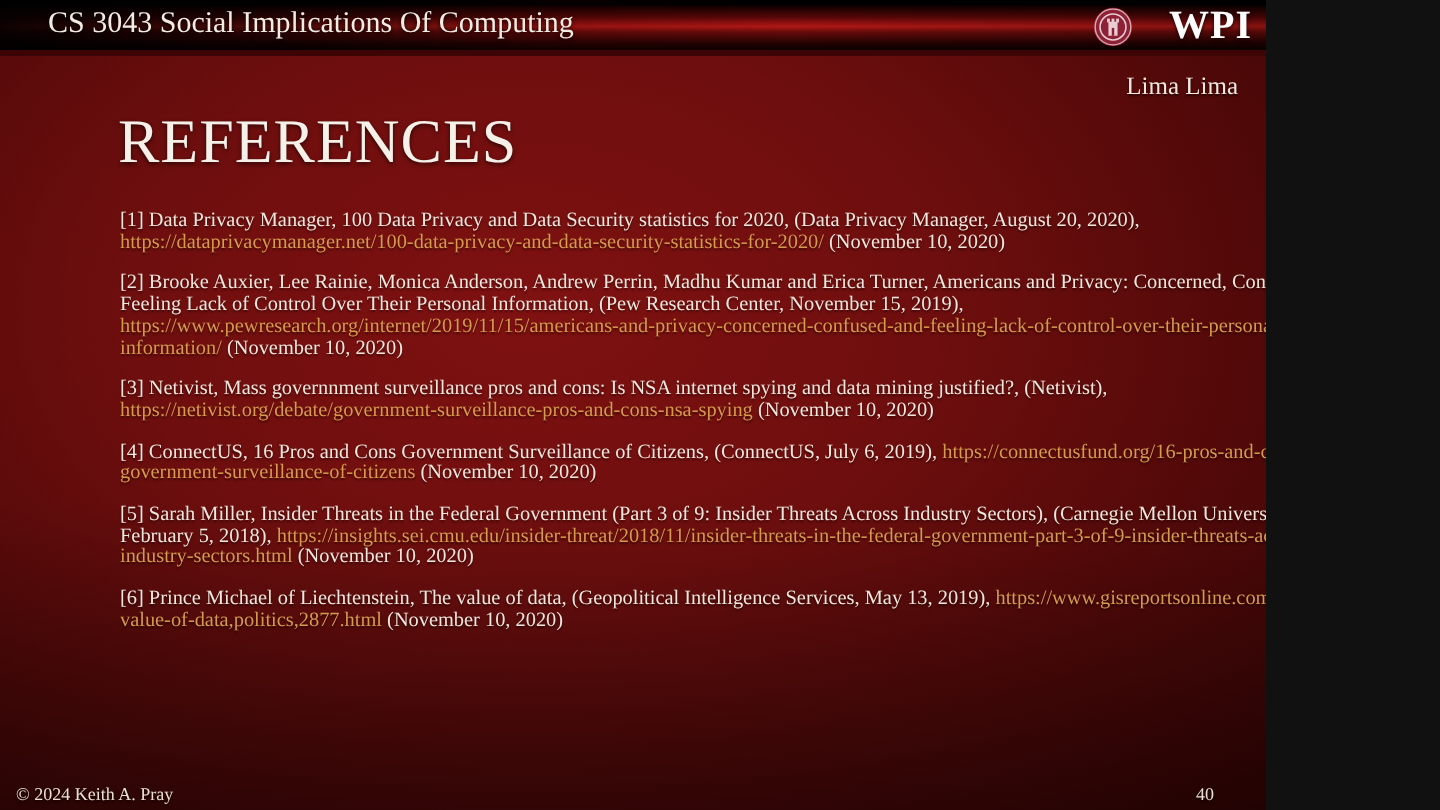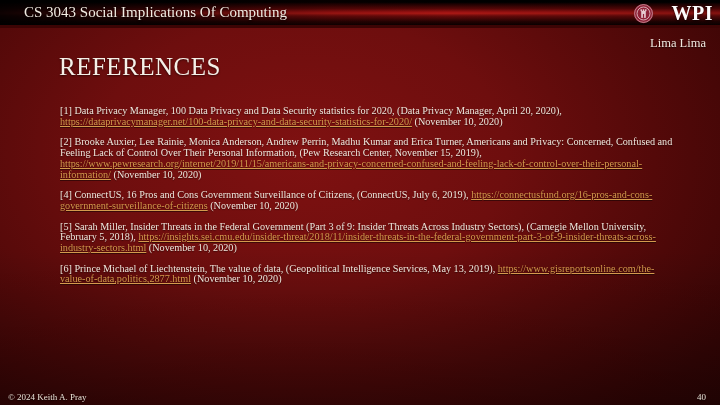--- a/index.html
+++ b/index.html
@@ -1,17 +1,17 @@
 <!DOCTYPE html>
 <html><head>
 <meta charset="utf-8">
 <style>
   html,body { margin:0; padding:0; background:#111; }
   .slide {
-    position:relative; width:720px; height:405px; overflow:hidden;
+    position:relative; width:633px; height:405px; overflow:hidden;
     font-family:"Liberation Serif","DejaVu Serif",serif;
     background:
       linear-gradient(180deg, rgba(0,0,0,0) 62%, rgba(0,0,0,0.38) 100%),
       radial-gradient(ellipse 640px 430px at 42% 38%, #7f1111 0%, #6e0e0e 32%, #540909 55%, #3a0505 78%, #260303 100%);
   }
   
   .topbar {
     position:absolute; left:0; top:0; width:100%; height:28px; box-sizing:border-box;
     border-bottom:3px solid #3c0404;
     background:
@@ -27,39 +27,39 @@
   .wpi-text {
     font-size:20px; font-weight:bold; color:#fdfdfd; letter-spacing:0.5px;
     text-shadow:0 1px 2px rgba(0,0,0,0.7);
   }
   
   .author {
     position:absolute; right:14px; top:36px; font-size:12.5px; color:#f0e8df;
     text-shadow:0 1px 1px rgba(0,0,0,0.6);
   }
   .page-title {
-    position:absolute; left:59px; top:53px; font-size:25px; color:#f5f0e8;
+    position:absolute; left:59px; top:53px; font-size:31px; color:#f5f0e8;
     letter-spacing:0.5px; text-shadow:0 1px 2px rgba(0,0,0,0.6);
   }
   
   .refs {
     position:absolute; left:60px; top:106px; width:617px;
     font-size:10.2px; line-height:10.7px; color:#efe7dd;
     overflow-wrap:break-word; text-shadow:0 1px 1px rgba(0,0,0,0.45);
   }
   .refs p { margin:0 0 10px 0; }
   .refs p:nth-of-type(6) { margin-top:4px; }
-  .ref-link { color:#d49a4d; text-decoration:underline; cursor:pointer; }
+  .ref-link { color:#d49a4d; cursor:pointer; }
   
   .footer-left {
     position:absolute; left:8px; bottom:3px; font-size:9px; color:#e9e1d6;
     text-shadow:0 1px 1px rgba(0,0,0,0.6);
   }
   .footer-right {
-    position:absolute; right:14px; bottom:3px; font-size:9px; color:#e9e1d6;
+    position:absolute; right:26px; bottom:3px; font-size:9px; color:#e9e1d6;
     text-shadow:0 1px 1px rgba(0,0,0,0.6);
   }
 </style>
 </head>
 <body>
 
 <div class="slide">
 
   <div class="topbar">
     <div class="bar-title">CS 3043 Social Implications Of Computing</div>
@@ -76,22 +76,23 @@
       </svg>
       <span class="wpi-text">WPI</span>
     </div>
   </div>
 
   <div class="author">Lima Lima</div>
 
   <div class="page-title">REFERENCES</div>
 
   <div class="refs">
-    <p><span>[1] Data Privacy Manager, 100 Data Privacy and Data Security statistics for 2020, (Data Privacy Manager, April 20, 2020), </span><a class="ref-link">https://dataprivacymanager.net/100-data-privacy-and-data-security-statistics-for-2020/</a><span> (November 10, 2020)</span></p>
+    <p><span>[1] Data Privacy Manager, 100 Data Privacy and Data Security statistics for 2020, (Data Privacy Manager, August 20, 2020), </span><a class="ref-link">https://dataprivacymanager.net/100-data-privacy-and-data-security-statistics-for-2020/</a><span> (November 10, 2020)</span></p>
     <p><span>[2] Brooke Auxier, Lee Rainie, Monica Anderson, Andrew Perrin, Madhu Kumar and Erica Turner, Americans and Privacy: Concerned, Confused and Feeling Lack of Control Over Their Personal Information, (Pew Research Center, November 15, 2019), </span><a class="ref-link">https://www.pewresearch.org/internet/2019/11/15/americans-and-privacy-concerned-confused-and-feeling-lack-of-control-over-their-personal-information/</a><span> (November 10, 2020)</span></p>
+    <p><span>[3] Netivist, Mass governnment surveillance pros and cons: Is NSA internet spying and data mining justified?, (Netivist), </span><a class="ref-link">https://netivist.org/debate/government-surveillance-pros-and-cons-nsa-spying</a><span> (November 10, 2020)</span></p>
     <p><span>[4] ConnectUS, 16 Pros and Cons Government Surveillance of Citizens, (ConnectUS, July 6, 2019), </span><a class="ref-link">https://connectusfund.org/16-pros-and-cons-government-surveillance-of-citizens</a><span> (November 10, 2020)</span></p>
     <p><span>[5] Sarah Miller, Insider Threats in the Federal Government (Part 3 of 9: Insider Threats Across Industry Sectors), (Carnegie Mellon University, February 5, 2018), </span><a class="ref-link">https://insights.sei.cmu.edu/insider-threat/2018/11/insider-threats-in-the-federal-government-part-3-of-9-insider-threats-across-industry-sectors.html</a><span> (November 10, 2020)</span></p>
     <p><span>[6] Prince Michael of Liechtenstein, The value of data, (Geopolitical Intelligence Services, May 13, 2019), </span><a class="ref-link">https://www.gisreportsonline.com/the-value-of-data,politics,2877.html</a><span> (November 10, 2020)</span></p>
   </div>
 
   <div class="footer-left">© 2024 Keith A. Pray</div>
   <div class="footer-right">40</div>
 
 </div>
 

